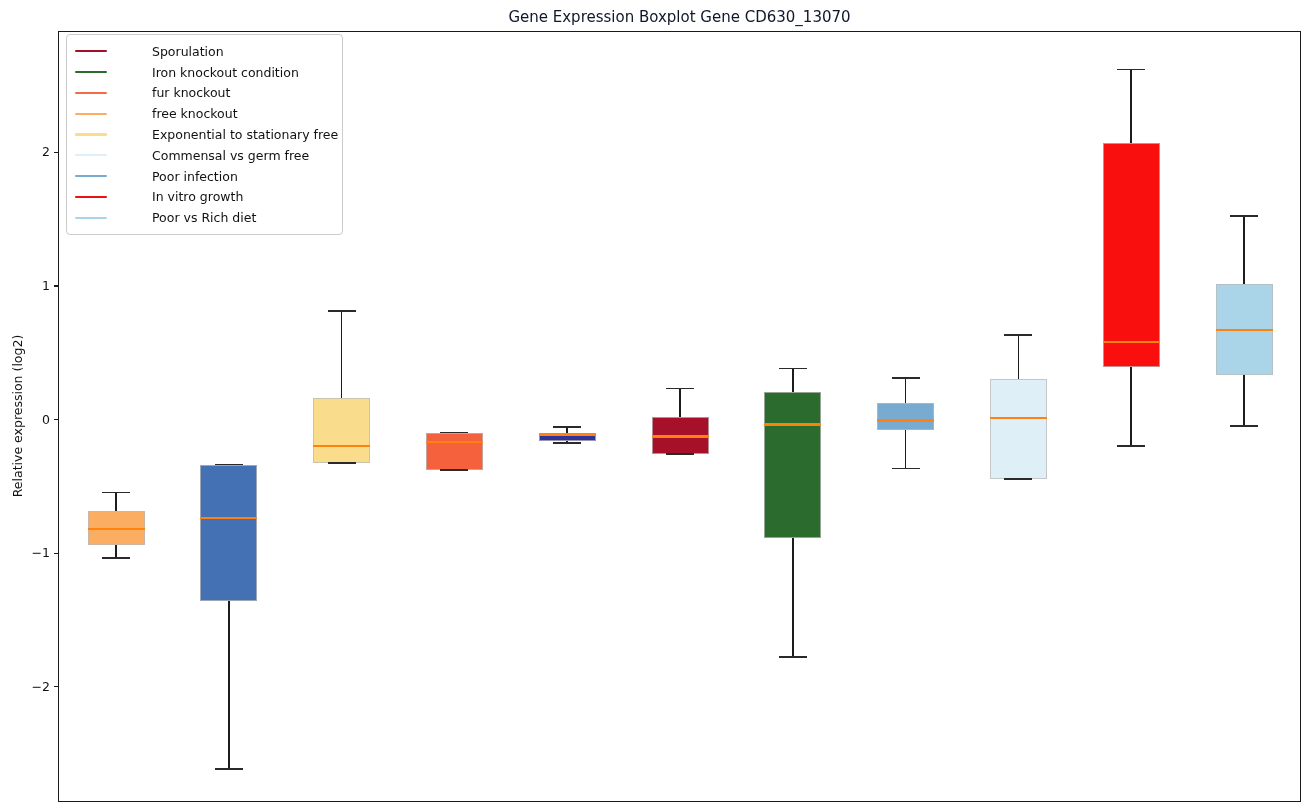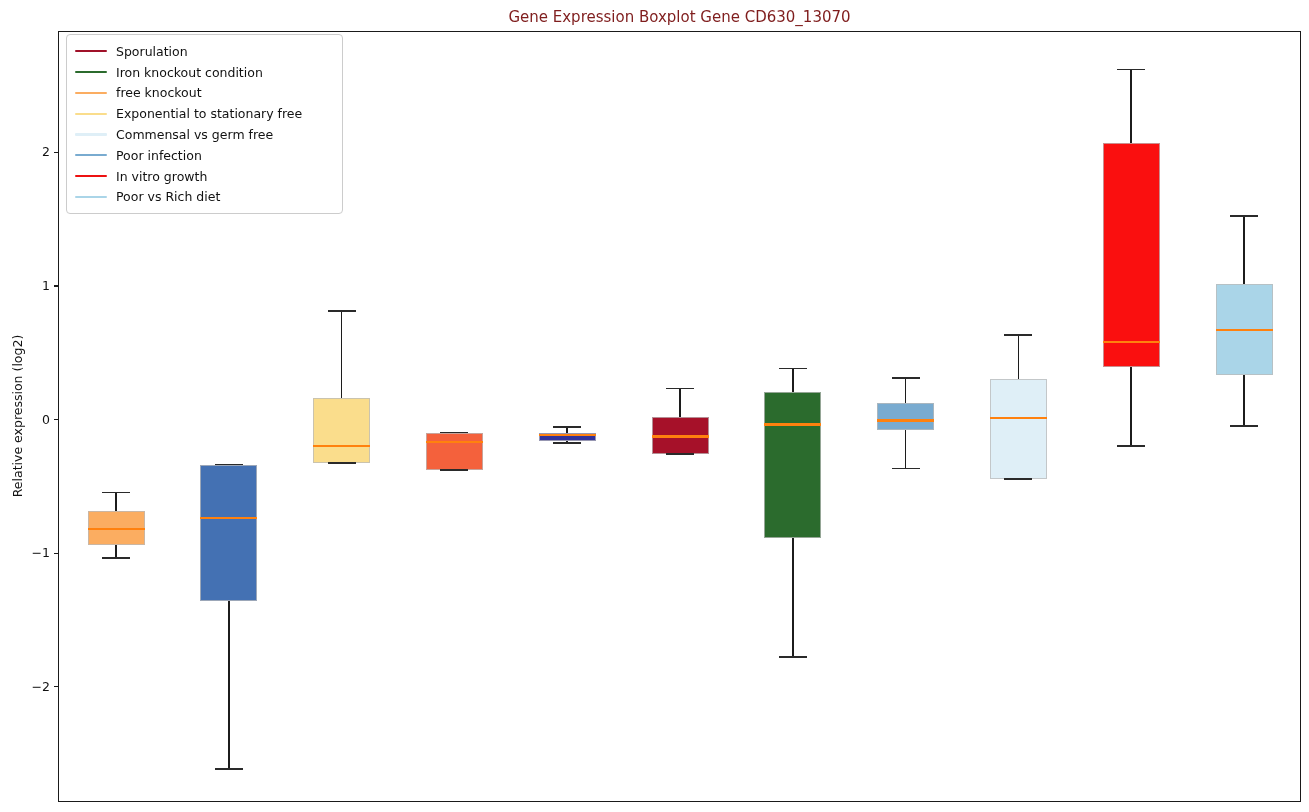--- a/index.html
+++ b/index.html
@@ -6,21 +6,21 @@
   .fig{
     position:relative;
     width:1309px;height:812px;
     background:#ffffff;
     font-family:"DejaVu Sans","Liberation Sans",sans-serif;
     color:#111111;
     overflow:hidden;
   }
   .chart-title{
     position:absolute;left:58px;top:8px;width:1243px;
-    text-align:center;font-size:15px;line-height:18px;color:#7f1d1d;
+    text-align:center;font-size:15px;line-height:18px;color:#0f172a;
     white-space:nowrap;
   }
   .ylabel{
     position:absolute;left:17px;top:416px;
     transform:translate(-50%,-50%) rotate(-90deg);
     font-size:12.5px;white-space:nowrap;color:#111111;
   }
   .axes{
     position:absolute;left:58px;top:31px;width:1243px;height:771px;
     border:1px solid #1a1a1a;box-sizing:border-box;background:#ffffff;
@@ -33,21 +33,21 @@
     position:absolute;left:54px;width:4px;height:1.3px;background:#1a1a1a;
   }
   .legend{
     position:absolute;left:7px;top:2px;width:277px;
     box-sizing:border-box;
     padding:6px 9px 6px 8px;
     border:1px solid #cccccc;border-radius:4px;
     background:rgba(255,255,255,0.85);
   }
   .legend-row{
-    display:flex;align-items:center;height:20.8px;
+    display:flex;align-items:center;height:20.8px;gap:36px;
   }
   .legend-swatch{
     width:32px;height:2.2px;flex:0 0 32px;margin-right:9px;border-radius:1px;
   }
   .legend-label{
     font-size:12.5px;color:#111111;white-space:nowrap;
   }
   .whisker-line{position:absolute;width:1.6px;background:#1c1c1c;}
   .whisker-cap{position:absolute;height:1.6px;background:#2a2a2a;}
   .box-rect{position:absolute;box-sizing:border-box;border:1px solid rgba(185,185,185,0.75);}
@@ -61,20 +61,24 @@
   <div class="ylabel">Relative expression (log2)</div>
   <div class="axes" id="axes">
     <div class="legend" id="legend">
         <div class="legend-row">
           <div class="legend-swatch" style="background: rgb(160, 17, 41);"></div>
           <div class="legend-label">Sporulation</div>
         </div>
         <div class="legend-row">
           <div class="legend-swatch" style="background: rgb(43, 107, 45);"></div>
           <div class="legend-label">Iron knockout condition</div>
+        </div>
+        <div class="legend-row">
+          <div class="legend-swatch" style="background: rgb(244, 108, 71);"></div>
+          <div class="legend-label">fur knockout</div>
         </div>
         <div class="legend-row">
           <div class="legend-swatch" style="background: rgb(251, 173, 97);"></div>
           <div class="legend-label">free knockout</div>
         </div>
         <div class="legend-row">
           <div class="legend-swatch" style="background: rgb(250, 221, 140);"></div>
           <div class="legend-label">Exponential to stationary free</div>
         </div>
         <div class="legend-row">

